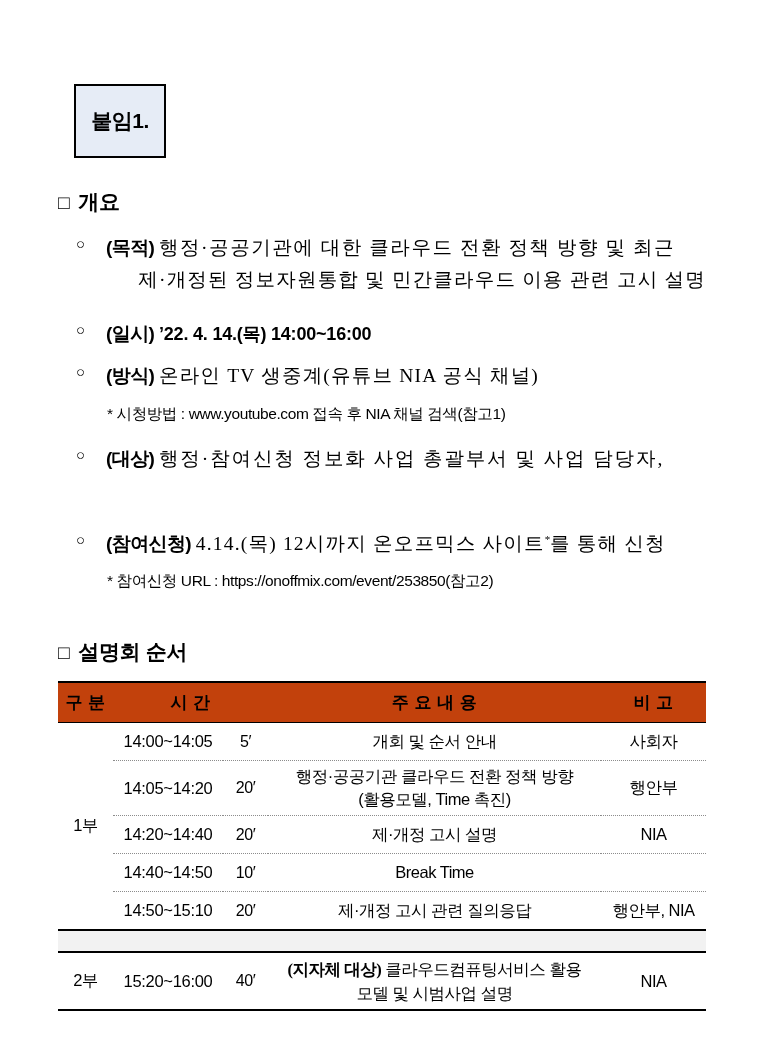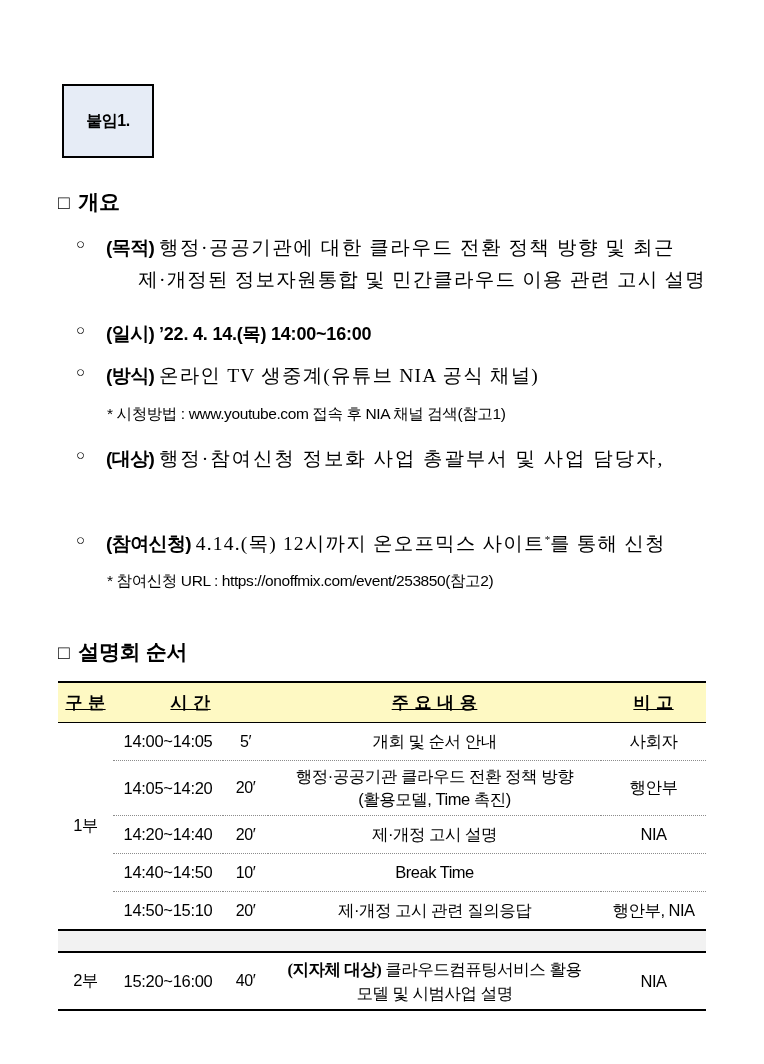--- a/index.html
+++ b/index.html
@@ -35,23 +35,24 @@
   .attach-tag {
     width: 92px;
     flex: 0 0 92px;
     border: 2px solid #000000;
     background: #e6ecf6;
     display: flex;
     align-items: center;
     justify-content: center;
     font-family: "Liberation Sans", "DejaVu Sans", sans-serif;
     font-weight: bold;
-    font-size: 16px;
+    font-size: 21px;
     letter-spacing: -0.5px;
     box-sizing: border-box;
+    margin-left: 12px;
   }
   .attach-title-box {
     flex: 1;
     margin-left: 7px;
     border: 3px solid #000000;
     background: #ffffff;
     display: flex;
     flex-direction: column;
     align-items: center;
     justify-content: center;
@@ -142,29 +143,28 @@
     font-size: 16.5px;
     letter-spacing: -0.5px;
     table-layout: fixed;
   }
   .agenda-table td, .agenda-table th {
     border: 0;
     padding: 0;
     vertical-align: middle;
   }
   .agenda-table .thead th {
-    background: #fef9c3;
+    background: #c2410c;
     font-weight: bold;
     font-size: 17px;
     height: 39px;
     border-top: 2px solid #000000;
     border-bottom: 1px solid #000000;
     text-align: center;
     letter-spacing: 0.5px;
-    text-decoration: underline;
   }
   .v-l { border-left: 1px solid #000000; }
 
   .agenda-table td {
     height: 37px;
     text-align: center;
   }
   .r-dot td { border-bottom: 1px dotted #8c8c8c; }
   .cell-content {
     text-align: left;

